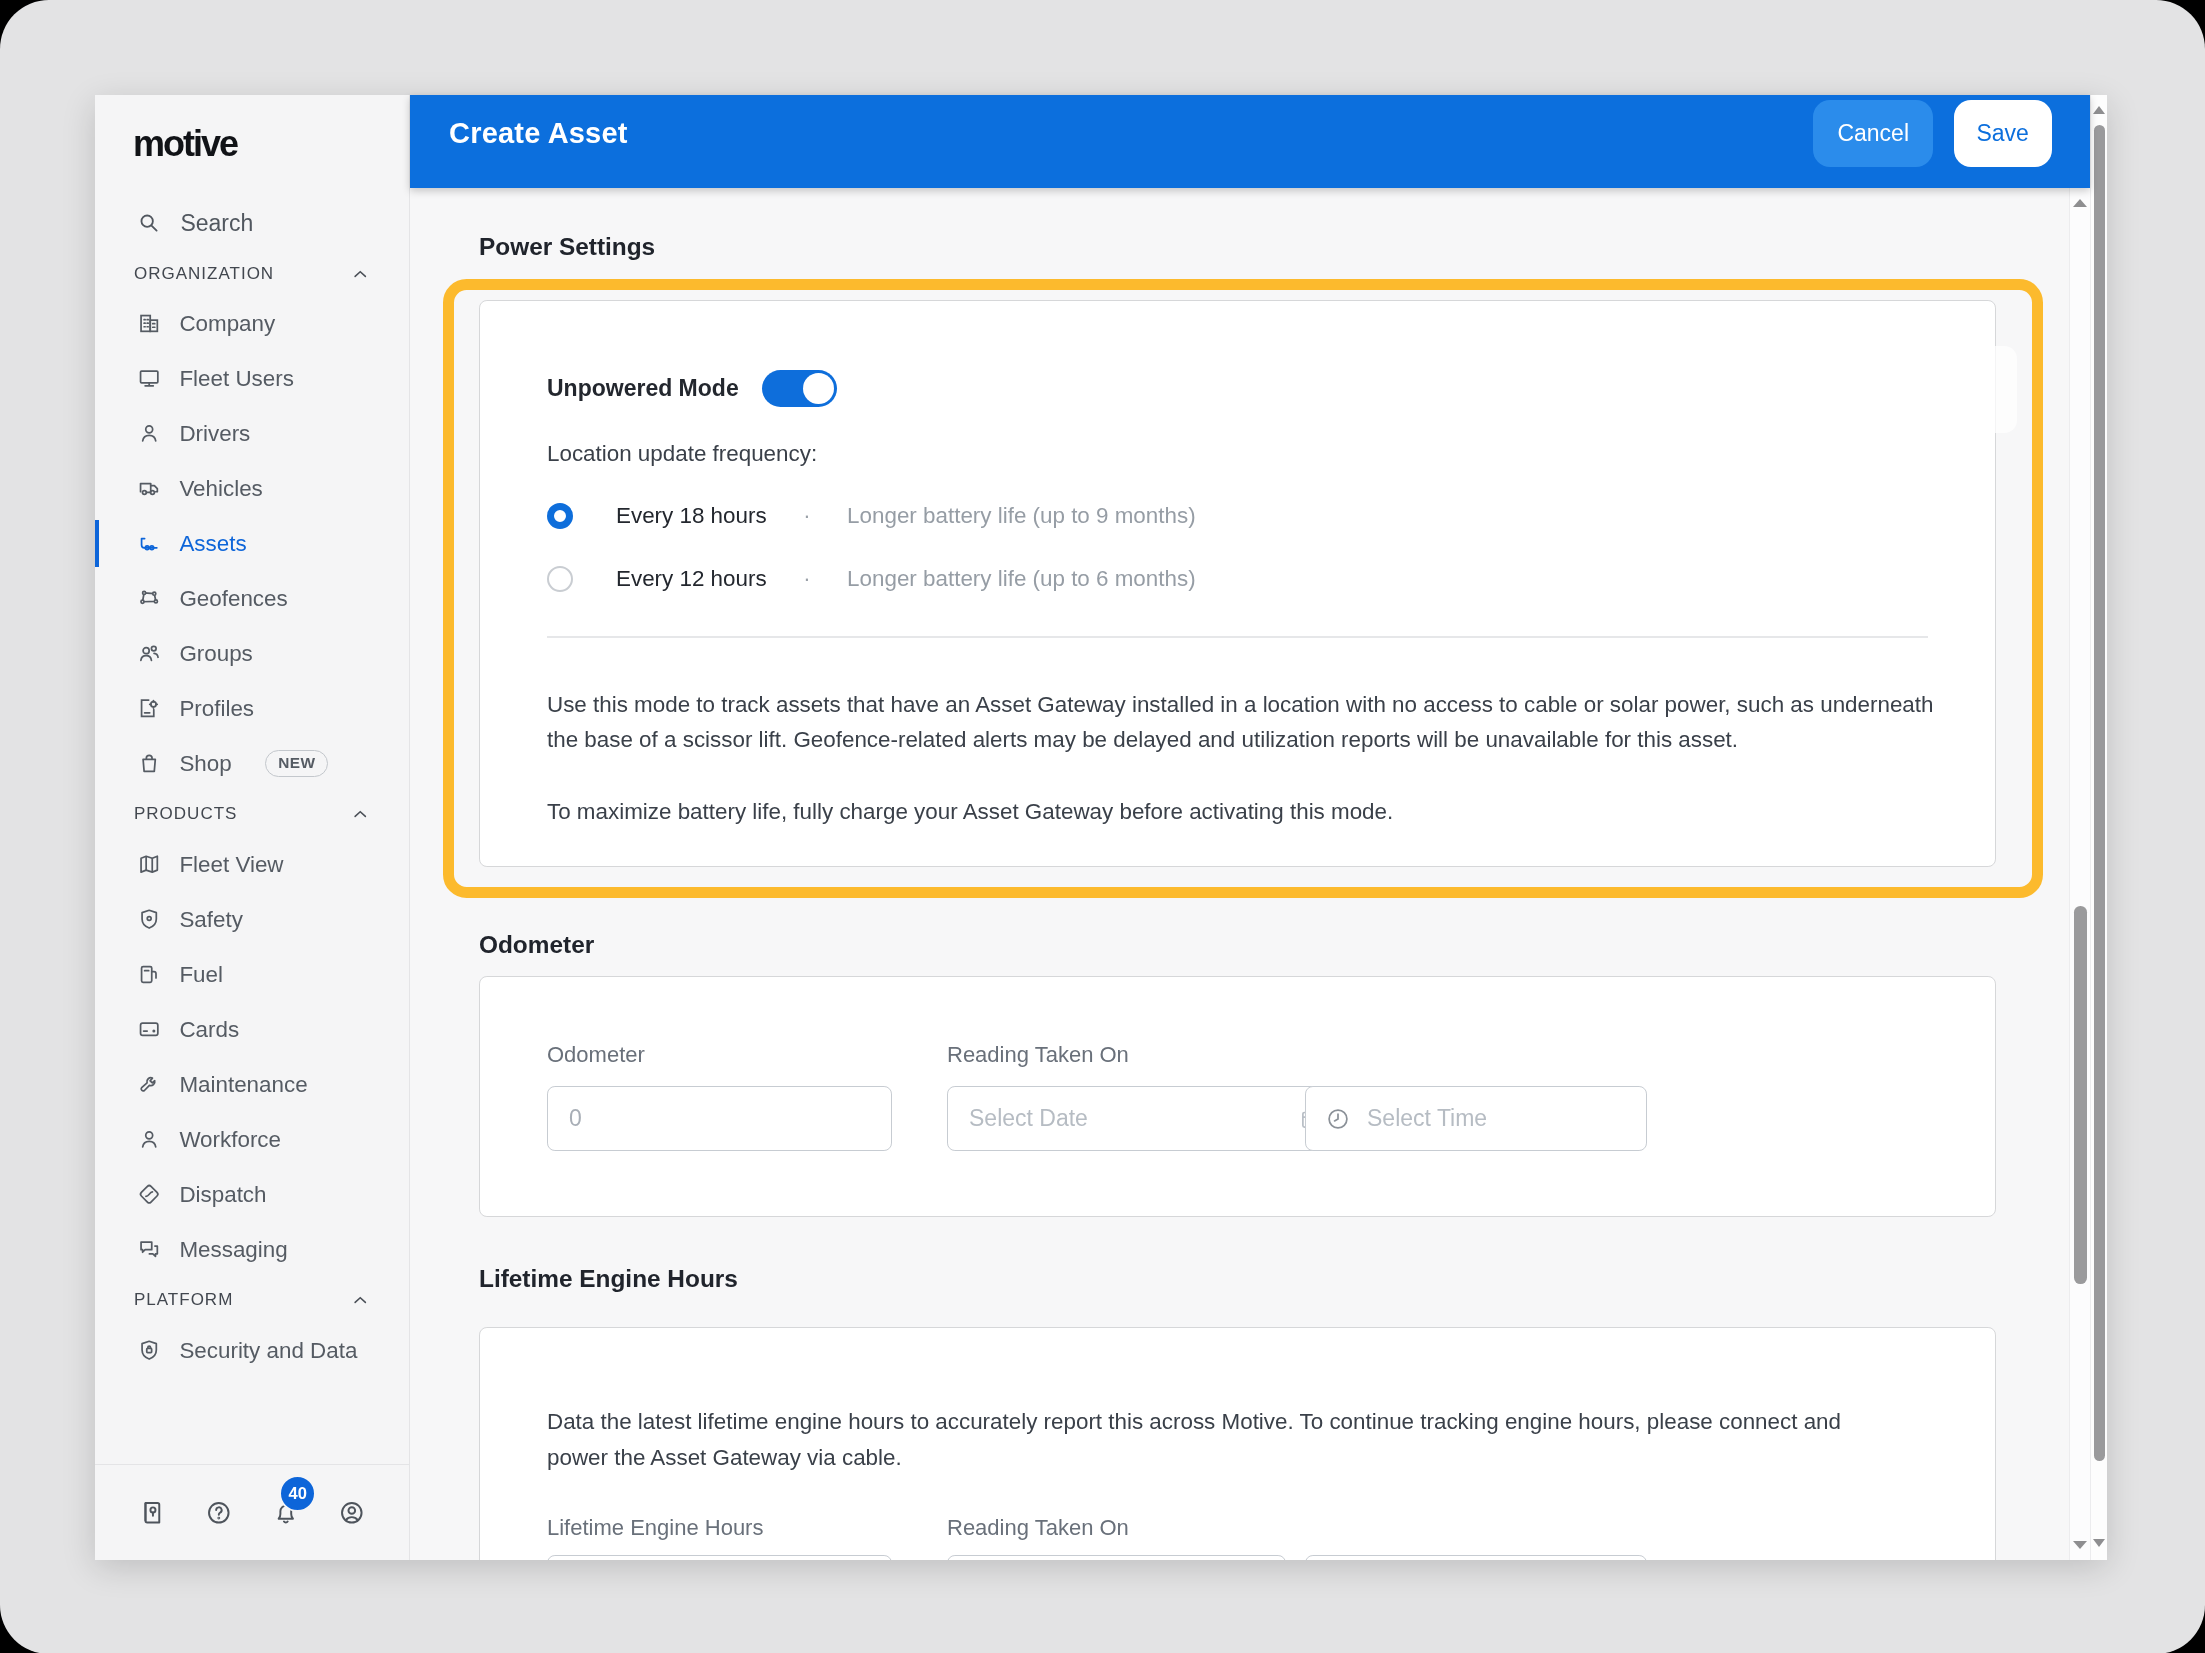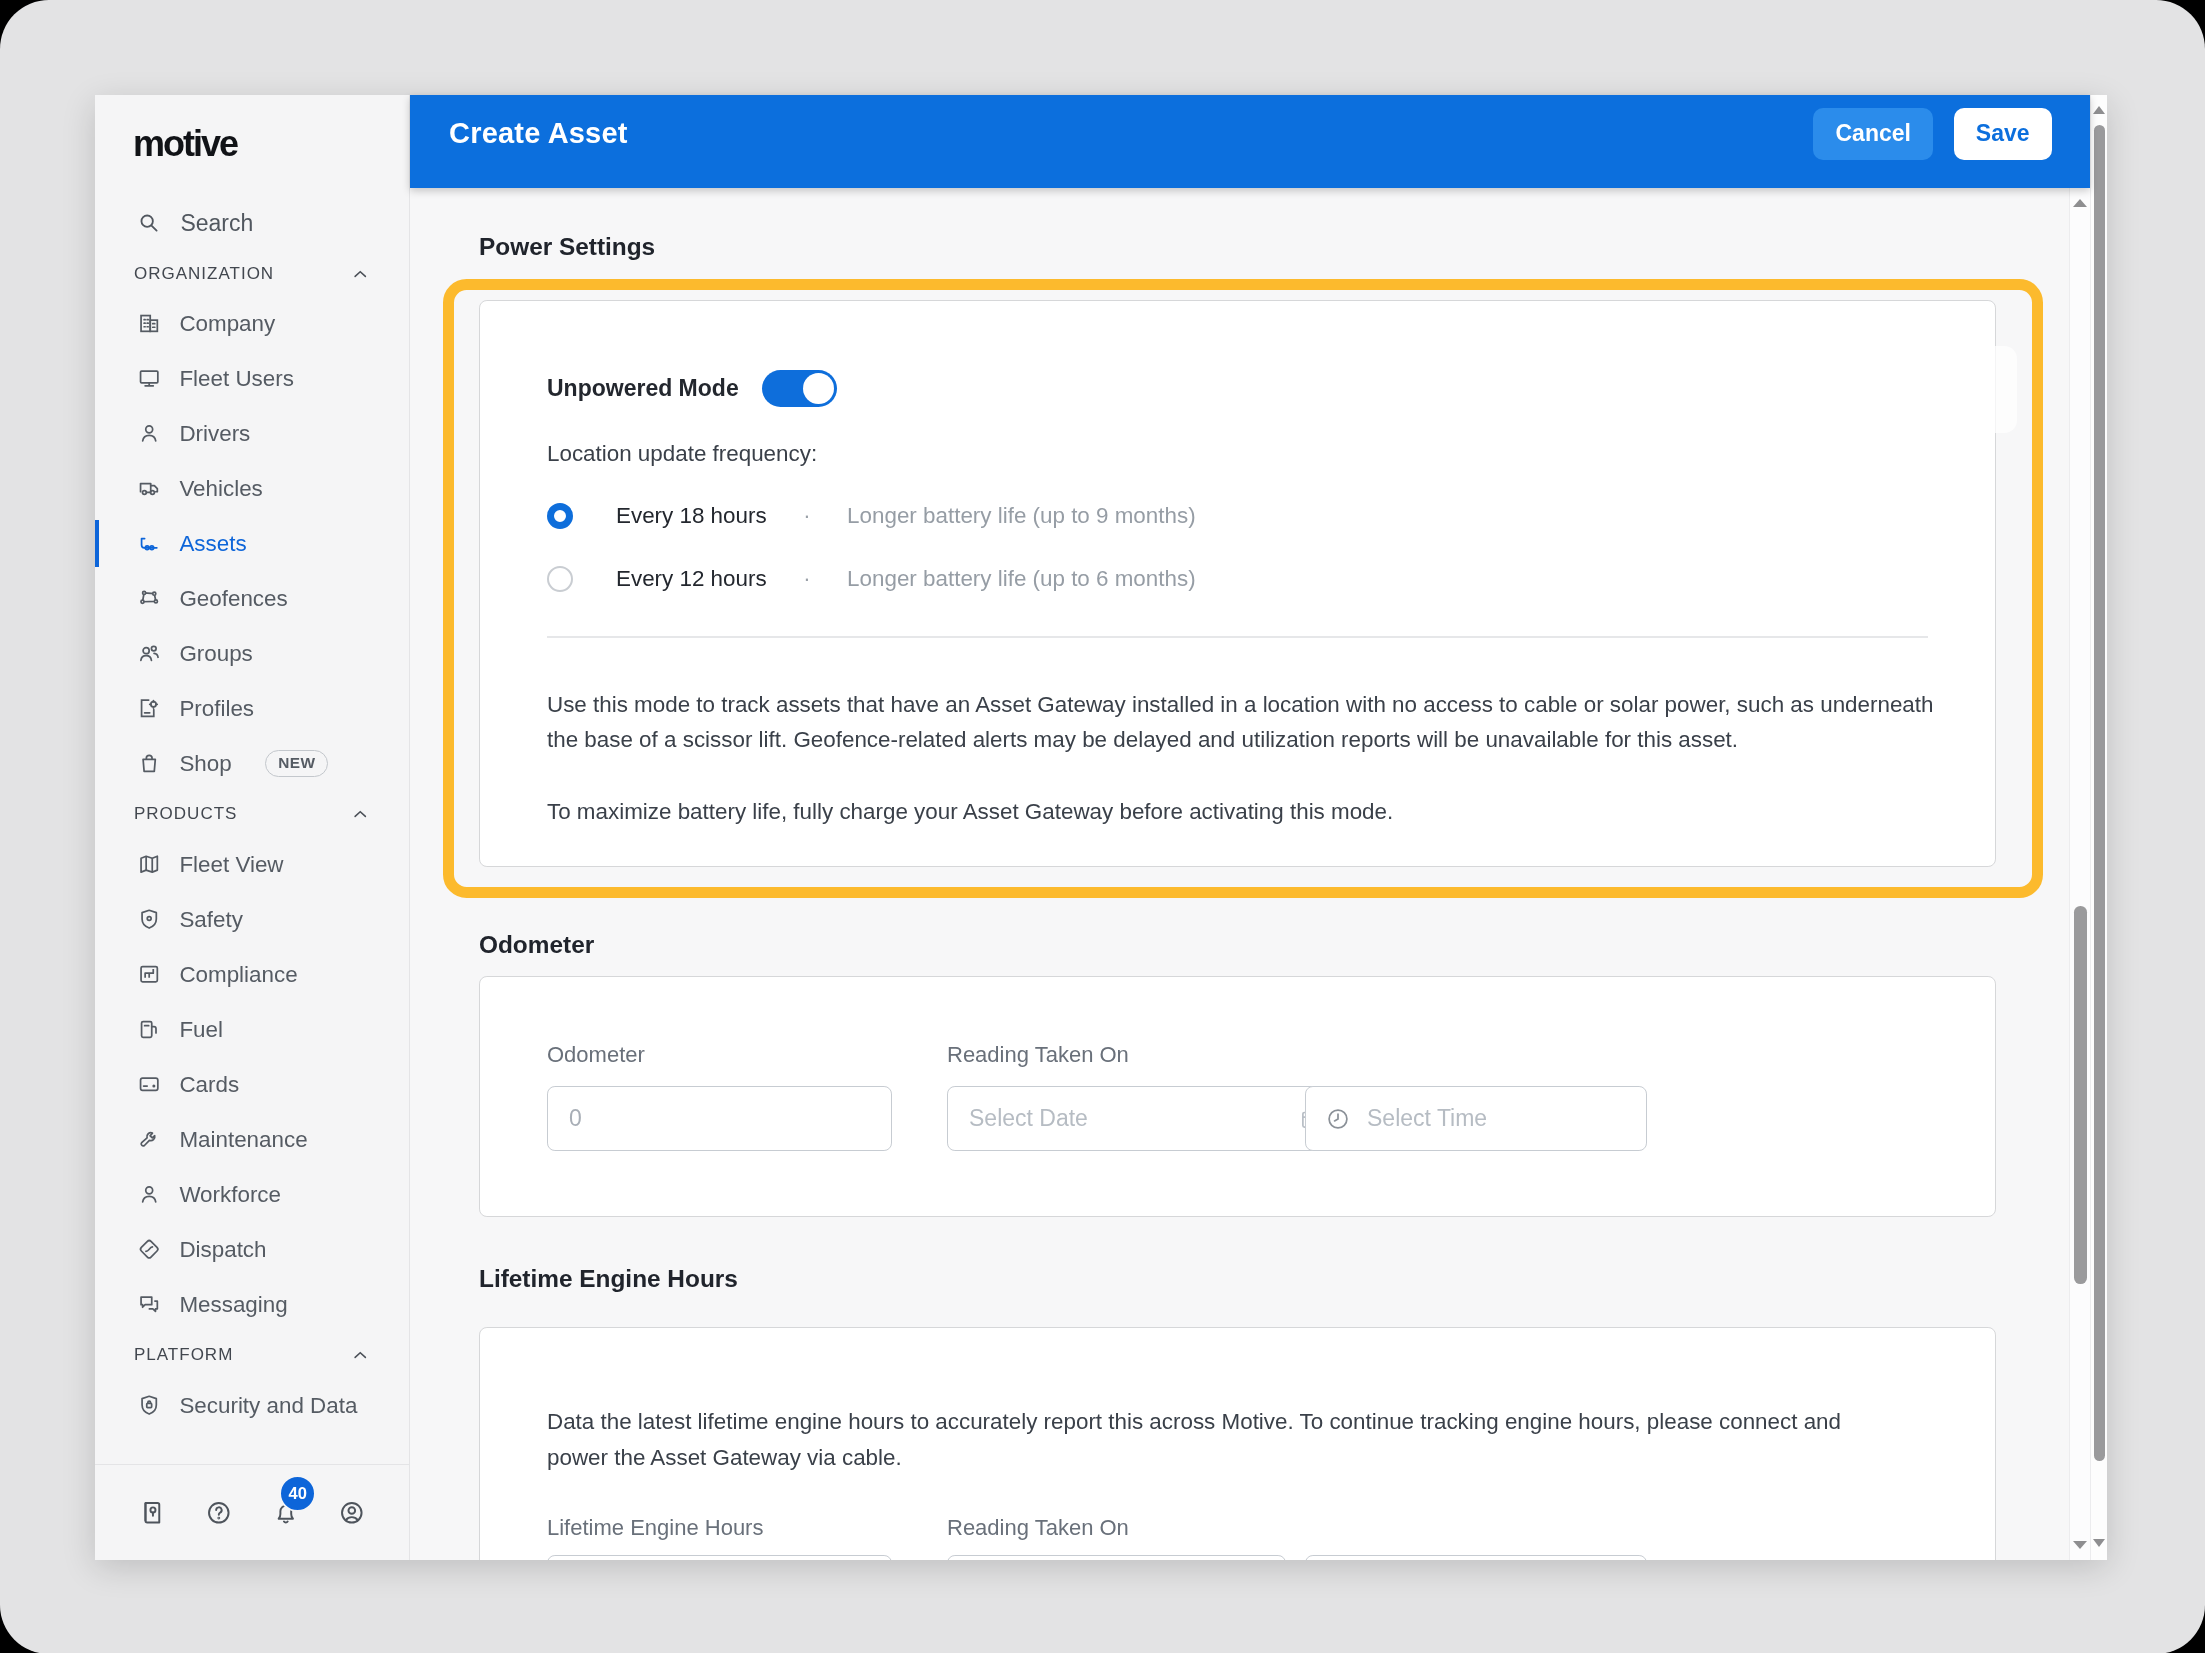--- a/index.html
+++ b/index.html
@@ -27,21 +27,21 @@
   .foot-btn{position:relative;width:31.5px;height:31.5px;display:flex;align-items:center;justify-content:center;color:#4e545c;cursor:pointer;}
   .foot-btn svg{width:27.6px;height:27.6px;}
   .badge40{position:absolute;top:-22px;left:9.5px;min-width:37px;height:37px;border-radius:19px;background:#0d65d9;color:#fff;
            font-size:16.5px;font-weight:700;display:flex;align-items:center;justify-content:center;border:2.4px solid #f5f5f6;}
   
   .content{position:absolute;left:315px;top:0;right:17.3px;height:100%;}
   .topbar{position:absolute;left:0;top:0;right:0;height:93px;background:#0c6fdd;display:flex;align-items:center;
           padding:0 38px 16px 39px;box-shadow:0 3.2px 7.9px rgba(0,0,0,.2);z-index:5;}
   .topbar h1{margin:0;font-size:29px;font-weight:700;color:#fff;letter-spacing:0.2px;}
   .top-actions{margin-left:auto;display:flex;gap:20.5px;}
-  .btn{height:52px;border:none;border-radius:10px;font-size:23px;font-weight:700;cursor:pointer;
+  .btn{height:67px;border:none;border-radius:17px;font-size:23px;font-weight:400;cursor:pointer;
        font-family:"Liberation Sans",sans-serif;display:flex;align-items:center;justify-content:center;}
   .btn.cancel{width:120px;background:#2b8ceb;color:#fff;}
   .btn.save{width:98px;background:#fff;color:#0c6fdd;}
   .body{position:absolute;left:0;top:93px;right:20.5px;bottom:0;background:#f7f7f8;overflow:hidden;}
   .h2{position:absolute;margin:0;font-size:24.4px;font-weight:700;color:#20242c;}
   .ring{position:absolute;left:33px;top:91px;width:1600px;height:619px;border:11px solid #fcba2d;border-radius:23.6px;}
   .card{position:absolute;background:#fff;border:1.6px solid #d6d7d9;border-radius:7.9px;}
   .ghost{position:absolute;left:1563px;top:158px;width:44px;height:87px;background:rgba(255,255,255,.72);border-radius:12.6px;}
   
   .um-row{position:absolute;left:67px;top:69px;height:36px;display:flex;align-items:center;gap:23.6px;}
@@ -195,27 +195,20 @@
       <span>Fleet View</span>
     </div>
     <div class="item">
       <svg viewBox="0 0 24 24" fill="none" stroke="currentColor" stroke-width="1.7" stroke-linejoin="round">
             <path d="M12 3.2l7 2.4v6.2c0 4.4-2.9 7.4-7 8.9-4.1-1.5-7-4.5-7-8.9V5.6z"></path>
             <circle cx="12" cy="11.3" r="1.9"></circle>
           </svg>
       <span>Safety</span>
     </div>
     <div class="item">
-      <svg viewBox="0 0 24 24" fill="none" stroke="currentColor" stroke-width="1.7" stroke-linejoin="round">
-            <rect x="4" y="4.5" width="16" height="15" rx="1.5"></rect>
-            <path d="M8 15.5v-4.5h4v4.5M12 11h4v-4"></path>
-          </svg>
-      <span>Compliance</span>
-    </div>
-    <div class="item">
       <svg viewBox="0 0 24 24" fill="none" stroke="currentColor" stroke-width="1.7" stroke-linecap="round">
             <rect x="4.5" y="4.5" width="10" height="15.5" rx="1.5"></rect>
             <path d="M7.5 8.5h4"></path>
             <path d="M14.5 9.5h2.2a2 2 0 0 1 2 2v4.2"></path>
           </svg>
       <span>Fuel</span>
     </div>
     <div class="item">
       <svg viewBox="0 0 24 24" fill="none" stroke="currentColor" stroke-width="1.7" stroke-linecap="round">
             <rect x="3.5" y="6" width="17" height="12" rx="2"></rect>

